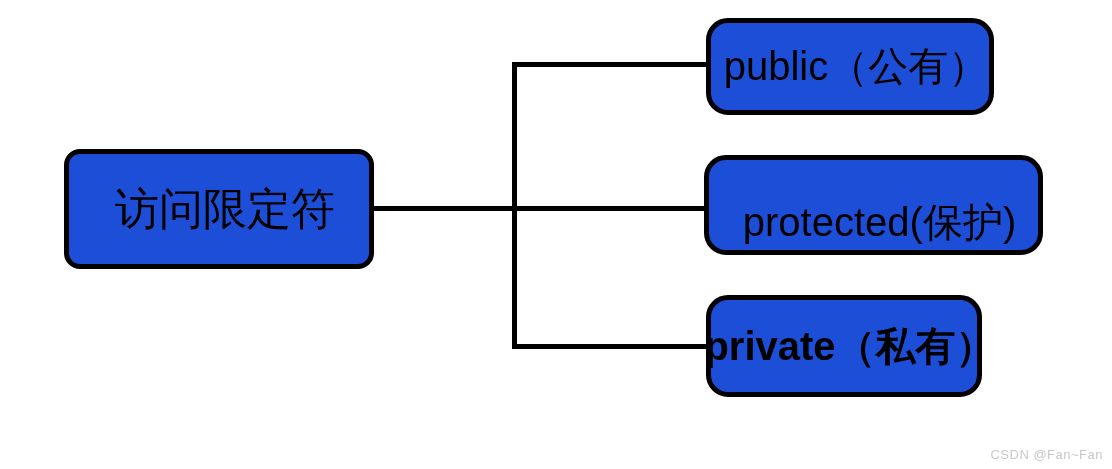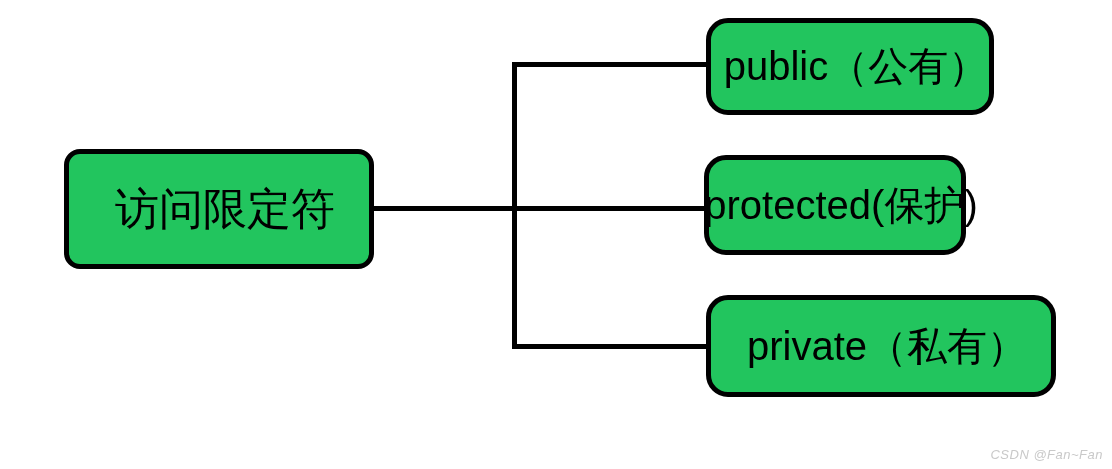--- a/index.html
+++ b/index.html
@@ -12,21 +12,21 @@
     position: relative;
     width: 1112px;
     height: 469px;
     background: #ffffff;
     overflow: hidden;
   }
   .node {
     position: absolute;
     border: 5px solid #000000;
     border-radius: 22px;
-    background: #22c55e;
+    background: #1d4ed8;
     display: flex;
     align-items: center;
     justify-content: center;
     box-sizing: border-box;
     color: #000000;
     white-space: nowrap;
     padding-left: 12px;
   }
   .node-root {
     left: 64px;
@@ -41,28 +41,30 @@
   }
   .node-public {
     left: 706px;
     top: 18px;
     width: 288px;
     height: 97px;
   }
   .node-protected {
     left: 704px;
     top: 155px;
-    width: 262px;
+    width: 339px;
     height: 100px;
+    align-items: flex-end;
   }
   .node-private {
     left: 706px;
     top: 295px;
-    width: 350px;
+    width: 276px;
     height: 102px;
+    font-weight: bold;
   }
   .line {
     position: absolute;
     background: #000000;
   }
   .line-mid {
     left: 372px;
     top: 206px;
     width: 334px;
     height: 5px;
@@ -85,21 +87,20 @@
     width: 196px;
     height: 5px;
   }
   .watermark {
     position: absolute;
     right: 9px;
     bottom: 7px;
     font-size: 13px;
     color: #c9c9c9;
     letter-spacing: 0.5px;
-    font-style: italic;
   }
 </style>
 </head>
 <body>
 
 <div class="canvas">
 
   <div class="line line-mid"></div>
   <div class="line line-trunk"></div>
   <div class="line line-top"></div>

